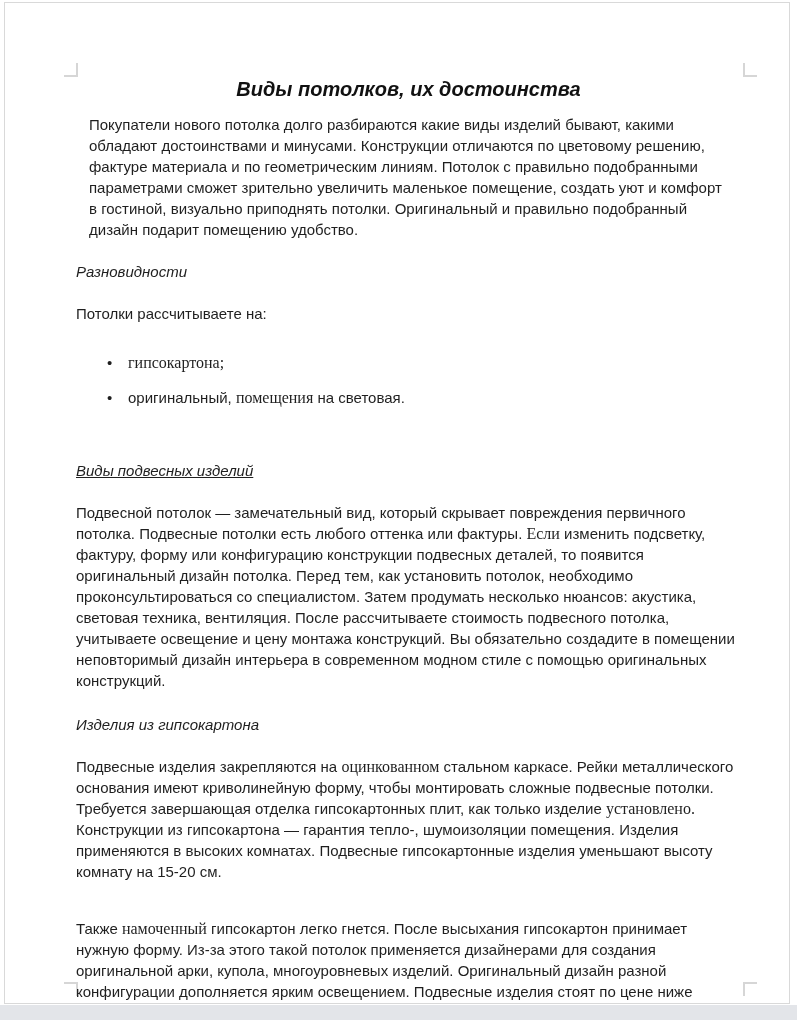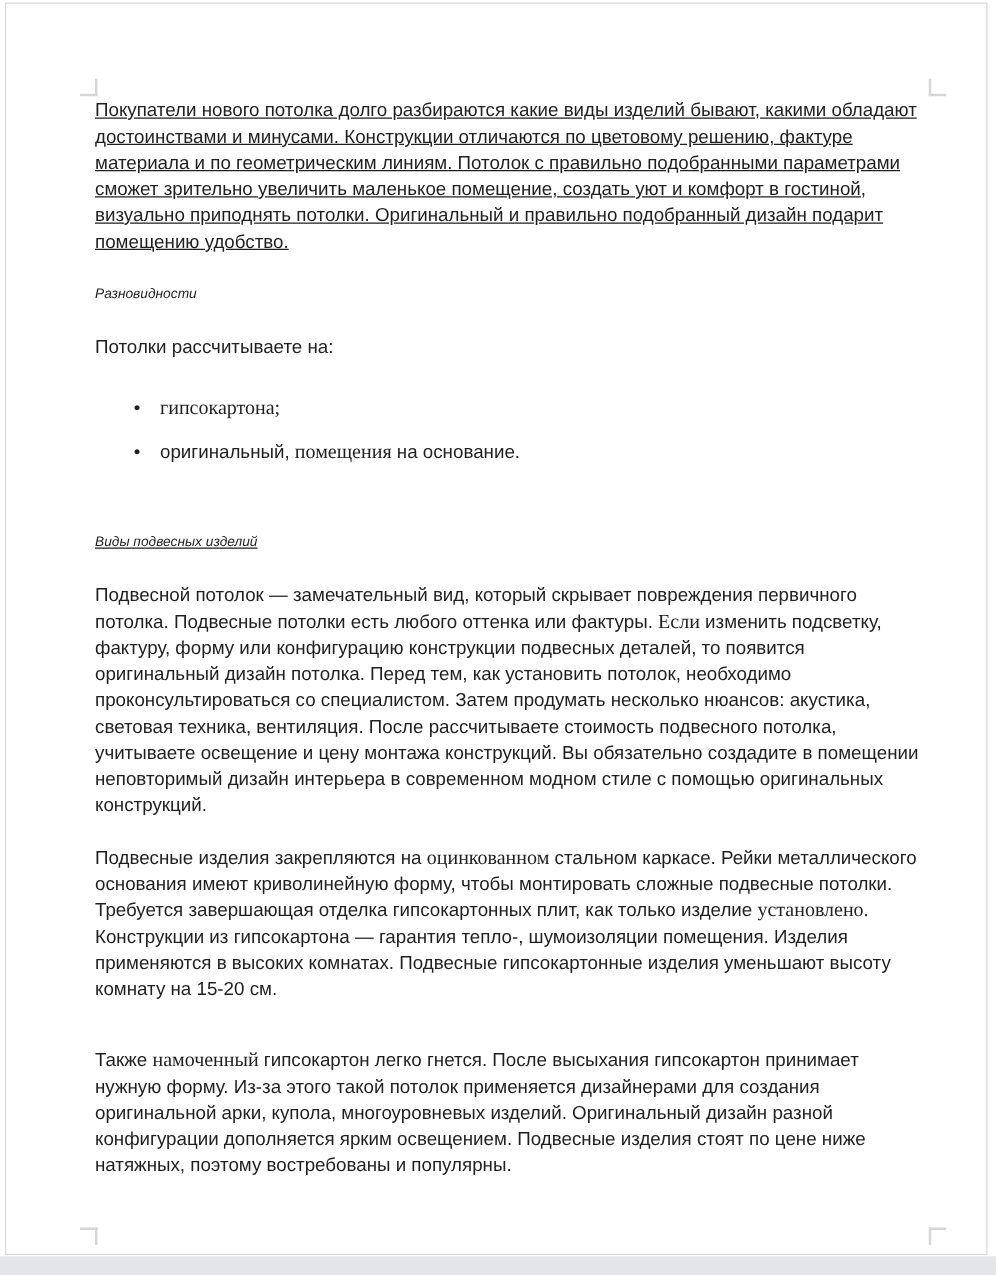--- a/index.html
+++ b/index.html
@@ -44,24 +44,24 @@
   }
   .doc-title {
     margin: 0 0 14px 0;
     font-size: 20px;
     line-height: 22px;
     font-weight: 700;
     font-style: italic;
     text-align: center;
     color: #111111;
   }
-  .intro { margin: 0; text-decoration: underline; }
+  .intro { margin: 13px; }
   .section-heading {
     margin: 21px 0 0 0;
-    font-size: 11px;
+    font-size: 15px;
     line-height: 21px;
     font-weight: 400;
     font-style: italic;
   }
   .suspended-heading { margin-top: 52px; text-decoration: underline; }
   .drywall-heading { margin-top: 23px; }
   .body-paragraph { margin: 21px 0 0 0; }
   .closing-paragraph { margin-top: 36px; }
   .bullet-list { margin-top: 28px; }
   .bullet-item { position: relative; padding-left: 52px; }
@@ -78,36 +78,38 @@
 
 <div class="document-page">
 
   <div class="crop-mark crop-tl"></div>
   <div class="crop-mark crop-tr"></div>
   <div class="crop-mark crop-bl"></div>
   <div class="crop-mark crop-br"></div>
 
   <div class="content">
 
+    <h1 class="doc-title">Виды потолков, их достоинства</h1>
 
     <p class="intro">Покупатели нового потолка долго разбираются какие виды изделий бывают, какими обладают достоинствами и минусами. Конструкции отличаются по цветовому решению, фактуре материала и по геометрическим линиям. Потолок с правильно подобранными параметрами сможет зрительно увеличить маленькое помещение, создать уют и комфорт в гостиной, визуально приподнять потолки. Оригинальный и правильно подобранный дизайн подарит помещению удобство.</p>
 
     <h2 class="section-heading">Разновидности</h2>
 
     <p class="body-paragraph">Потолки рассчитываете на:</p>
 
     <div class="bullet-list">
       <div class="bullet-item"><span class="bullet-glyph">•</span><span class="serif">гипсокартона;</span></div>
-      <div class="bullet-item"><span class="bullet-glyph">•</span><span>оригинальный, </span><span class="serif">помещения</span><span> на основание.</span></div>
+      <div class="bullet-item"><span class="bullet-glyph">•</span><span>оригинальный, </span><span class="serif">помещения</span><span> на световая.</span></div>
     </div>
 
     <h2 class="section-heading suspended-heading">Виды подвесных изделий</h2>
 
     <p class="body-paragraph"><span>Подвесной потолок — замечательный вид, который скрывает повреждения первичного потолка. Подвесные потолки есть любого оттенка или фактуры. </span><span class="serif">Если</span><span> изменить подсветку, фактуру, форму или конфигурацию конструкции подвесных деталей, то появится оригинальный дизайн потолка. Перед тем, как установить потолок, необходимо проконсультироваться со специалистом. Затем продумать несколько нюансов: акустика, световая техника, вентиляция. После рассчитываете стоимость подвесного потолка, учитываете освещение и цену монтажа конструкций. Вы обязательно создадите в помещении неповторимый дизайн интерьера в современном модном стиле с помощью оригинальных конструкций.</span></p>
 
+    <h2 class="section-heading drywall-heading">Изделия из гипсокартона</h2>
 
     <p class="body-paragraph"><span>Подвесные изделия закрепляются на </span><span class="serif">оцинкованном</span><span> стальном каркасе. Рейки металлического основания имеют криволинейную форму, чтобы монтировать сложные подвесные потолки. Требуется завершающая отделка гипсокартонных плит, как только изделие </span><span class="serif">установлено.</span><span> Конструкции из гипсокартона — гарантия тепло-, шумоизоляции помещения. Изделия применяются в высоких комнатах. Подвесные гипсокартонные изделия уменьшают высоту комнату на 15-20 см.</span></p>
 
     <p class="body-paragraph closing-paragraph"><span>Также </span><span class="serif">намоченный</span><span> гипсокартон легко гнется. После высыхания гипсокартон принимает нужную форму. Из-за этого такой потолок применяется дизайнерами для создания оригинальной арки, купола, многоуровневых изделий. Оригинальный дизайн разной конфигурации дополняется ярким освещением. Подвесные изделия стоят по цене ниже натяжных, поэтому востребованы и популярны.</span></p>
 
   </div>
 </div>
 
 <div class="editor-bottom-strip"></div>
 

